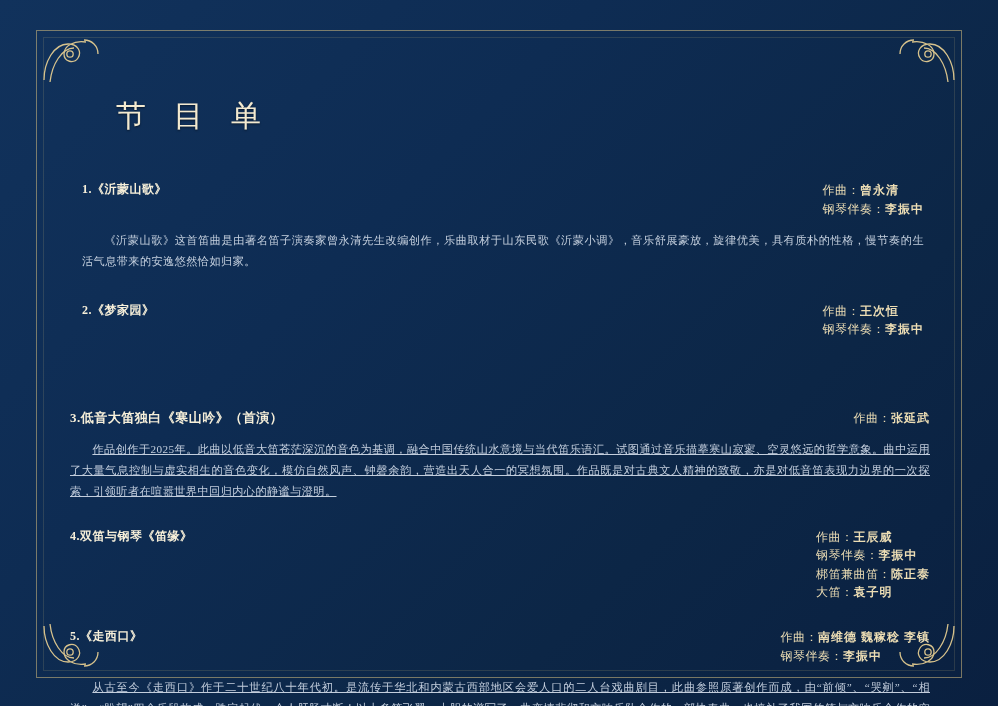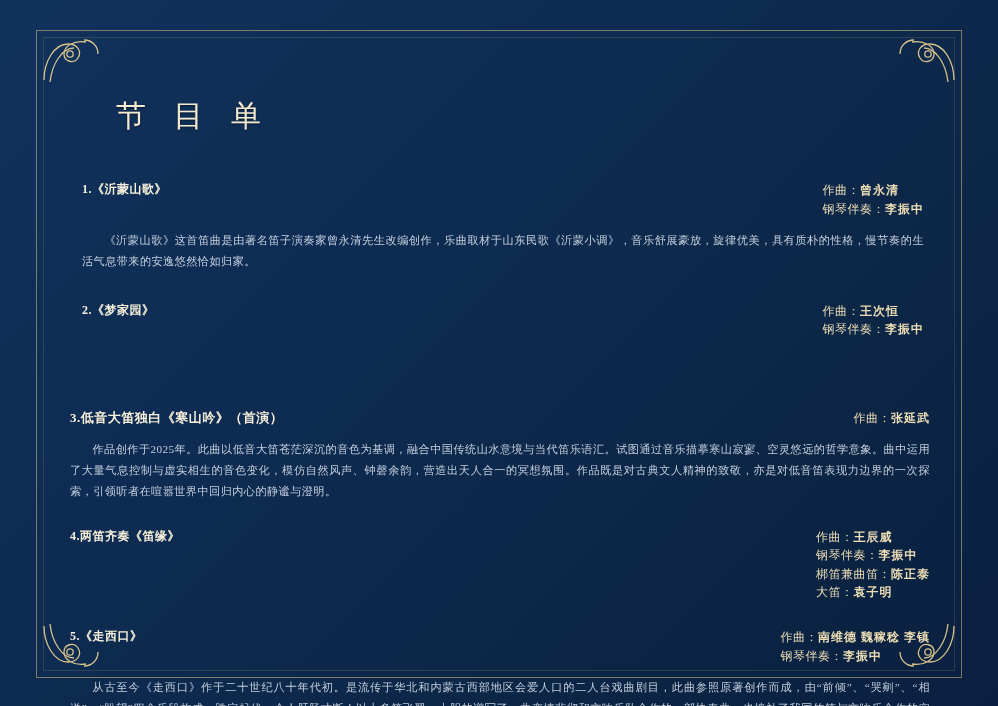--- a/index.html
+++ b/index.html
@@ -101,21 +101,21 @@
   .entry-body {
     margin-top: 12px;
     font-size: 11.2px;
     line-height: 1.85;
     color: #cfd9e6;
     text-align: justify;
     text-indent: 2em;
     letter-spacing: .4px;
     opacity: .95;
   }
-  .col-right .entry-body { color: #cdd7e5; }
+  .col-right .entry-body { color: #cdd7e5; text-decoration: underline; }
   .col-right .entry { margin-bottom: 26px; }
   .col-right .entry:first-child .entry-title { font-size: 13px; }
 </style>
 </head>
 <body>
 
 <div class="page">
   <div class="border-frame"></div>
 
   <div class="corner tl">
@@ -202,21 +202,21 @@
               <span class="label">作曲：</span><span class="name">张延武</span>
             </div>
           </div>
         </div>
         <div class="entry-body">作品创作于2025年。此曲以低音大笛苍茫深沉的音色为基调，融合中国传统山水意境与当代笛乐语汇。试图通过音乐描摹寒山寂寥、空灵悠远的哲学意象。曲中运用了大量气息控制与虚实相生的音色变化，模仿自然风声、钟磬余韵，营造出天人合一的冥想氛围。作品既是对古典文人精神的致敬，亦是对低音笛表现力边界的一次探索，引领听者在喧嚣世界中回归内心的静谧与澄明。</div>
       </div>
 
       <div class="entry">
         <div class="entry-head">
           <div class="entry-title">
-            <span>4.</span><span>两笛齐奏《笛缘》</span>
+            <span>4.</span><span>双笛与钢琴《笛缘》</span>
           </div>
           <div class="credits">
             <div class="credit-line">
               <span class="label">作曲：</span><span class="name">王辰威</span>
             </div>
             <div class="credit-line">
               <span class="label">钢琴伴奏：</span><span class="name">李振中</span>
             </div>
             <div class="credit-line">
               <span class="label">梆笛兼曲笛：</span><span class="name">陈正泰</span>

